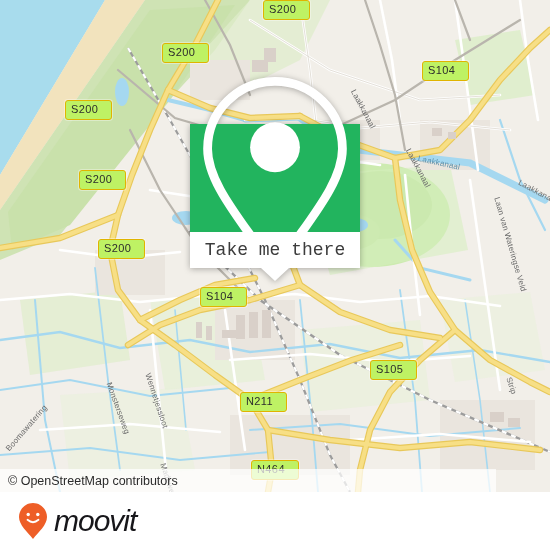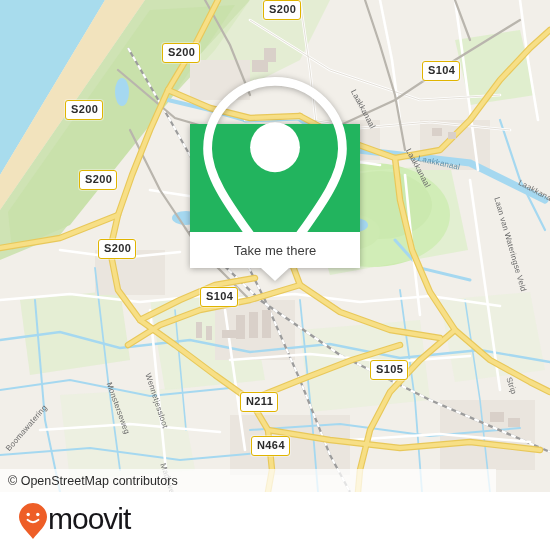--- a/index.html
+++ b/index.html
@@ -10,29 +10,29 @@
   }
   #app{position:relative;width:550px;height:550px;overflow:hidden;background:#fff;}
 
   
   .map{position:absolute;left:0;top:0;width:550px;height:492px;overflow:hidden;background:#f2efe9;}
   .map svg{display:block;width:550px;height:492px;}
 
   
   .shield{
     position:absolute;
-    background:#ffffff;
+    background:#bef264;
     border:1.5px solid #e0b400;
     border-radius:3px;
     color:#2c2c2c;
     font-size:11px;
-    font-weight:bold;
+    font-weight:normal;
     letter-spacing:.4px;
     line-height:1;
-    padding:3px 4px 4px 5px;
+    padding:3px 13px 4px 5px;
     white-space:nowrap;
     font-family:"Liberation Sans", sans-serif;
     box-shadow:0 0 0 1px rgba(255,255,255,.35);
   }
 
   
   .street{
     position:absolute;
     color:#6b6b6b;
     font-size:8px;
@@ -61,42 +61,42 @@
   }
   .callout-top{
     height:108px;background:#22b45e;
     display:flex;align-items:center;justify-content:center;
   }
   .callout-bottom{
     height:36px;background:#ffffff;
     display:flex;align-items:center;justify-content:center;
   }
   .callout-bottom .label{
-    font-size:13px;color:#3c3c3c;font-family:Liberation Sans, sans-serif;
+    font-size:18px;color:#3c3c3c;font-family:Liberation Mono, monospace;
   }
   .callout-tail{
     position:absolute;left:50%;top:144px;margin-left:-14px;
     width:0;height:0;
     border-left:14px solid transparent;
     border-right:14px solid transparent;
     border-top:13px solid #ffffff;
   }
 
   
   .footer{
     position:absolute;left:0;top:492px;width:550px;height:58px;
     background:#ffffff;overflow:hidden;
   }
   .footer-inner{
     position:relative;width:100%;height:100%;
     display:flex;align-items:center;justify-content:space-between;
     padding:0 14px 0 18px;box-sizing:border-box;
   }
   .place-name{font-size:17px;color:#2e2e2e;font-family:"Liberation Sans", sans-serif;}
-  .brand{display:flex;gap:0;}
+  .brand{display:flex;align-items:center;gap:6px;font-style:italic;}
   .brand-word{
     font-size:30px;color:#17161a;font-family:"Liberation Sans", sans-serif;
     letter-spacing:-1px;font-weight:500;
   }
 </style>
 </head>
 <body>
 
 <div id="app">
 
@@ -268,21 +268,21 @@
     <div id="shield-layer">
         <div class="shield" style="left: 162px; top: 43px;">S200</div>
         <div class="shield" style="left: 65px; top: 100px;">S200</div>
         <div class="shield" style="left: 79px; top: 170px;">S200</div>
         <div class="shield" style="left: 98px; top: 239px;">S200</div>
         <div class="shield" style="left: 263px; top: 0px;">S200</div>
         <div class="shield" style="left: 422px; top: 61px;">S104</div>
         <div class="shield" style="left: 200px; top: 287px;">S104</div>
         <div class="shield" style="left: 240px; top: 392px;">N211</div>
         <div class="shield" style="left: 370px; top: 360px;">S105</div>
-        <div class="shield" style="left: 251px; top: 436px;">N464</div>
+        <div class="shield" style="left: 251px; top: 460px;">N464</div>
       </div>
 
     <div class="attrib">
       <span>© OpenStreetMap contributors</span>
     </div>
 
     <div class="callout">
       <div class="callout-top">
         <svg width="58" height="74" viewBox="0 0 58 74">
           <path d="M29 4 C16.3 4 6 14.3 6 27 C6 40 20 54 29 69 C38 54 52 40 52 27 C52 14.3 41.7 4 29 4 Z" fill="none" stroke="#ffffff" stroke-width="3"></path>

